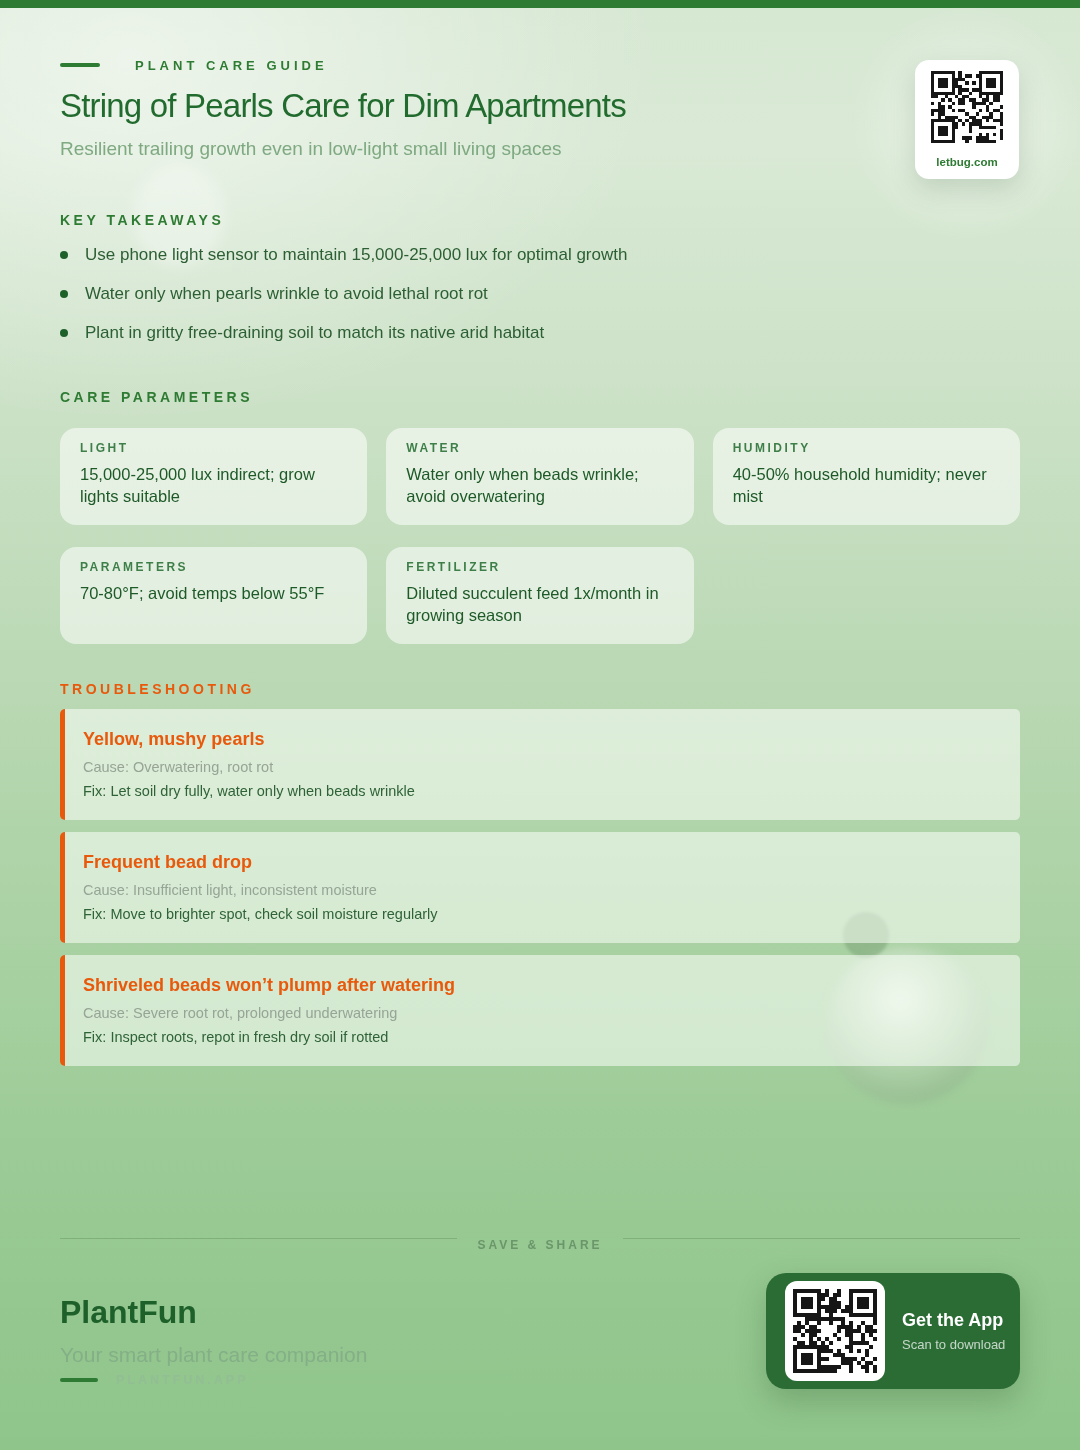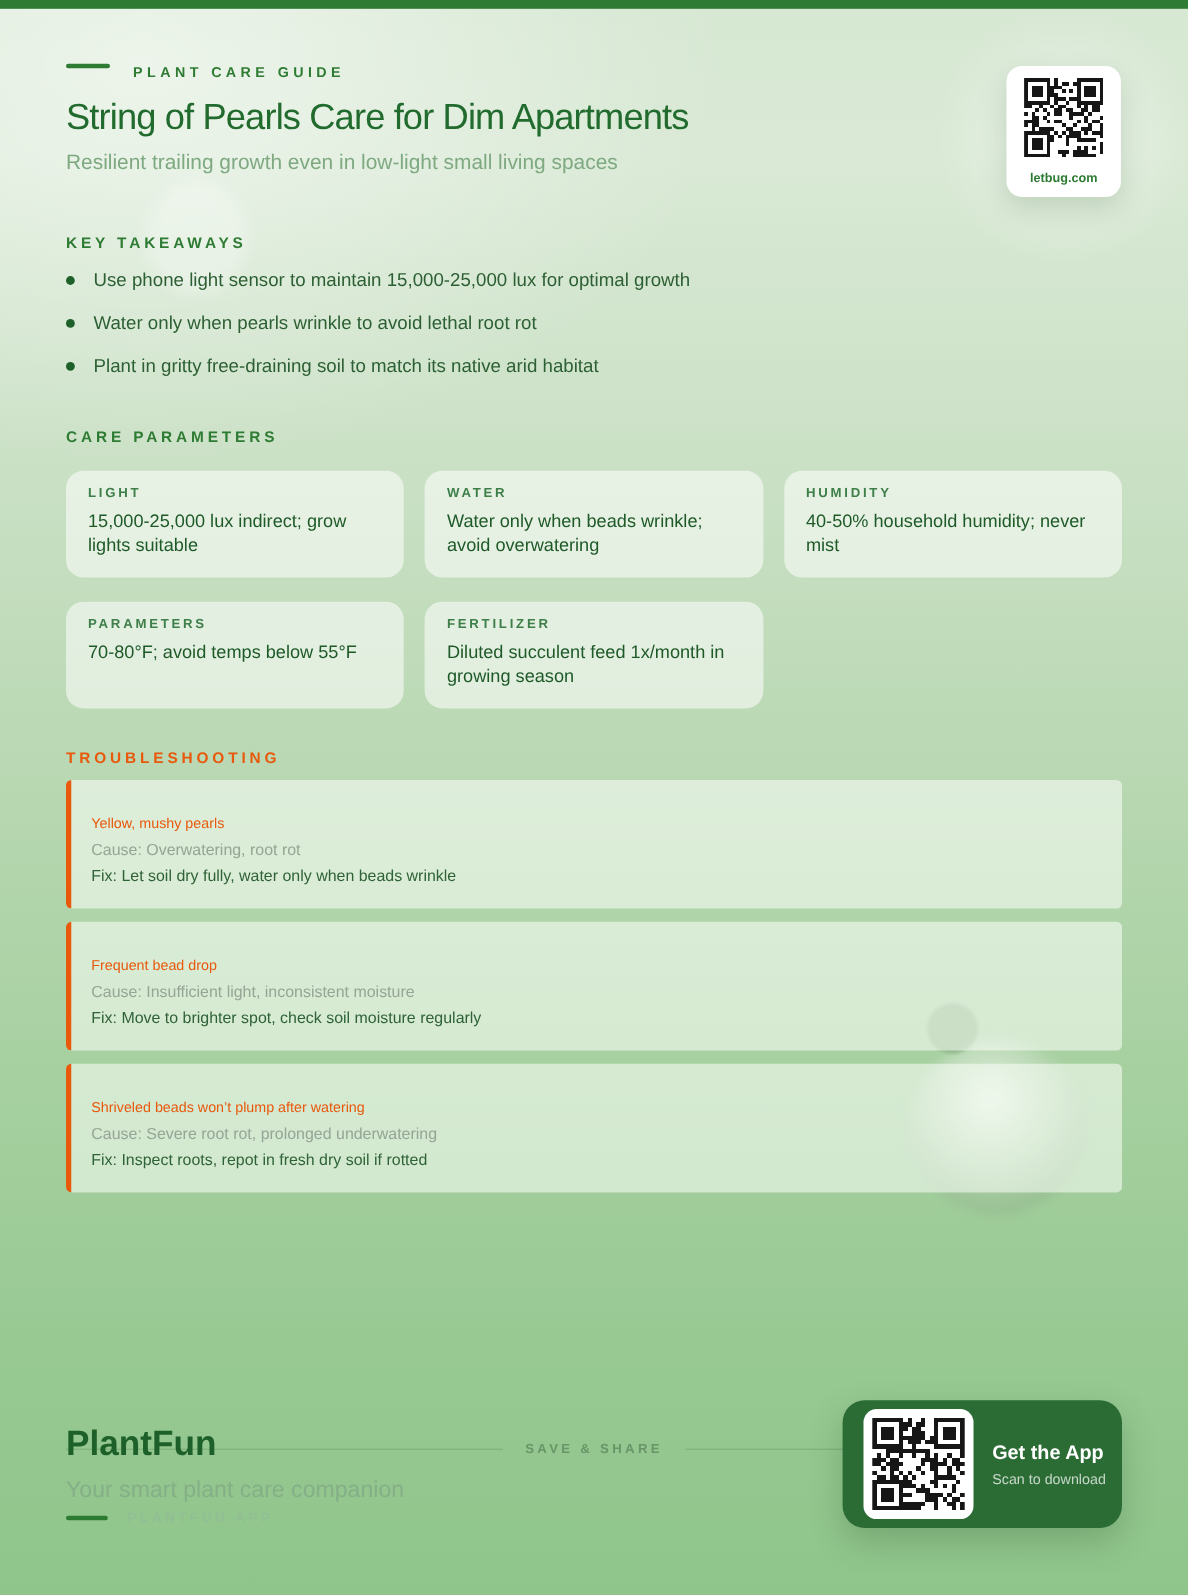--- a/index.html
+++ b/index.html
@@ -21,21 +21,21 @@
   .blob-takeaways { position:absolute; left:133px; top:163px; width:92px; height:104px; border-radius:50%;
     background:rgba(255,255,255,0.30); filter:blur(7px); }
   .sphere { position:absolute; left:826px; top:946px; width:161px; height:158px; border-radius:50%;
     background:radial-gradient(circle at 46% 34%, rgba(243,249,241,0.95), rgba(197,220,192,0.6) 45%, rgba(133,168,128,0.6) 82%);
     filter:blur(5px); opacity:0.8; }
   .dot-deco { position:absolute; left:843px; top:912px; width:46px; height:46px; border-radius:50%;
     background:rgba(112,152,108,0.45); filter:blur(1.5px); }
 
   
   .header { position:absolute; left:60px; top:58px; width:840px; }
-  .eyebrow-row { display:flex; align-items:flex-start; gap:21px; height:14px; }
+  .eyebrow-row { display:flex; align-items:center; gap:35px; height:14px; }
   .eyebrow-dash { width:40px; height:4px; background:#2e7b33; border-radius:2px; }
   .eyebrow-text { font-size:13px; font-weight:bold; letter-spacing:4px; color:#2e7b33; }
   .page-title { margin-top:15px; font-size:33px; font-weight:normal; letter-spacing:-0.8px; color:#226b2e; white-space:nowrap; }
   .page-subtitle { margin-top:13px; font-size:19px; color:#7ea981; }
 
   
   .qr-card-top { position:absolute; left:915px; top:60px; width:104px; height:119px; background:#ffffff;
     border-radius:14px; box-shadow:0 10px 26px rgba(55,95,55,0.20);
     display:flex; flex-direction:column; align-items:center; justify-content:center; gap:13px; }
   .qr-top-box { width:72px; height:72px; }
@@ -56,26 +56,26 @@
   .param-grid { margin-top:23px; display:grid; grid-template-columns:repeat(3, 1fr); gap:22px 19px; }
   .param-card { background:rgba(255,255,255,0.55); border-radius:16px; padding:13px 20px 18px; }
   .param-label { font-size:12px; font-weight:bold; letter-spacing:2.5px; color:#3e7f49; }
   .param-value { margin-top:9px; font-size:16.5px; line-height:21.5px; color:#1e5a28; }
 
   
   .troubleshooting { position:absolute; left:60px; top:681px; width:960px; }
   .trouble-card { margin-top:12px; background:rgba(252,255,250,0.55); border-left:5px solid #e8590c;
     border-radius:5px; padding:20px 24px 20px 18px; }
   .trouble-card:first-of-type { margin-top:17px; }
-  .trouble-title { font-size:13px; font-weight:normal; color:#e8590c;margin-top:12px; }
+  .trouble-title { font-size:18px; font-weight:bold; color:#e8590c; }
   .trouble-cause { margin-top:8px; font-size:14.5px; line-height:18px; color:#96a595; }
   .trouble-fix { margin-top:6px; font-size:14.5px; line-height:18px; color:#2f6337; }
 
   
-  .share-divider { position:absolute; left:60px; top:1310px; width:960px; display:flex; align-items:center; gap:20px; }
+  .share-divider { position:absolute; left:60px; top:1238px; width:960px; display:flex; align-items:flex-start; gap:20px; }
   .divider-line { flex:1; height:1px; background:rgba(70,110,70,0.28); }
   .divider-text { font-size:12px; font-weight:bold; letter-spacing:3px; color:rgba(62,100,64,0.5); }
 
   .footer-brand { position:absolute; left:60px; top:1294px; font-size:32px; font-weight:bold; color:#1d6029; }
   .footer-tagline { position:absolute; left:60px; top:1343px; font-size:21px; color:#84af87;text-align:right; }
   .footer-site-row { position:absolute; left:60px; top:1373px; display:flex; align-items:center; gap:18px; }
   .site-dash { width:38px; height:4px; background:#2e7b33; border-radius:2px; }
   .site-text { font-size:12.5px; font-weight:bold; letter-spacing:3px; color:#92be94; }
 
   .app-card { position:absolute; left:766px; top:1273px; width:254px; height:116px; background:#2b6c35;

